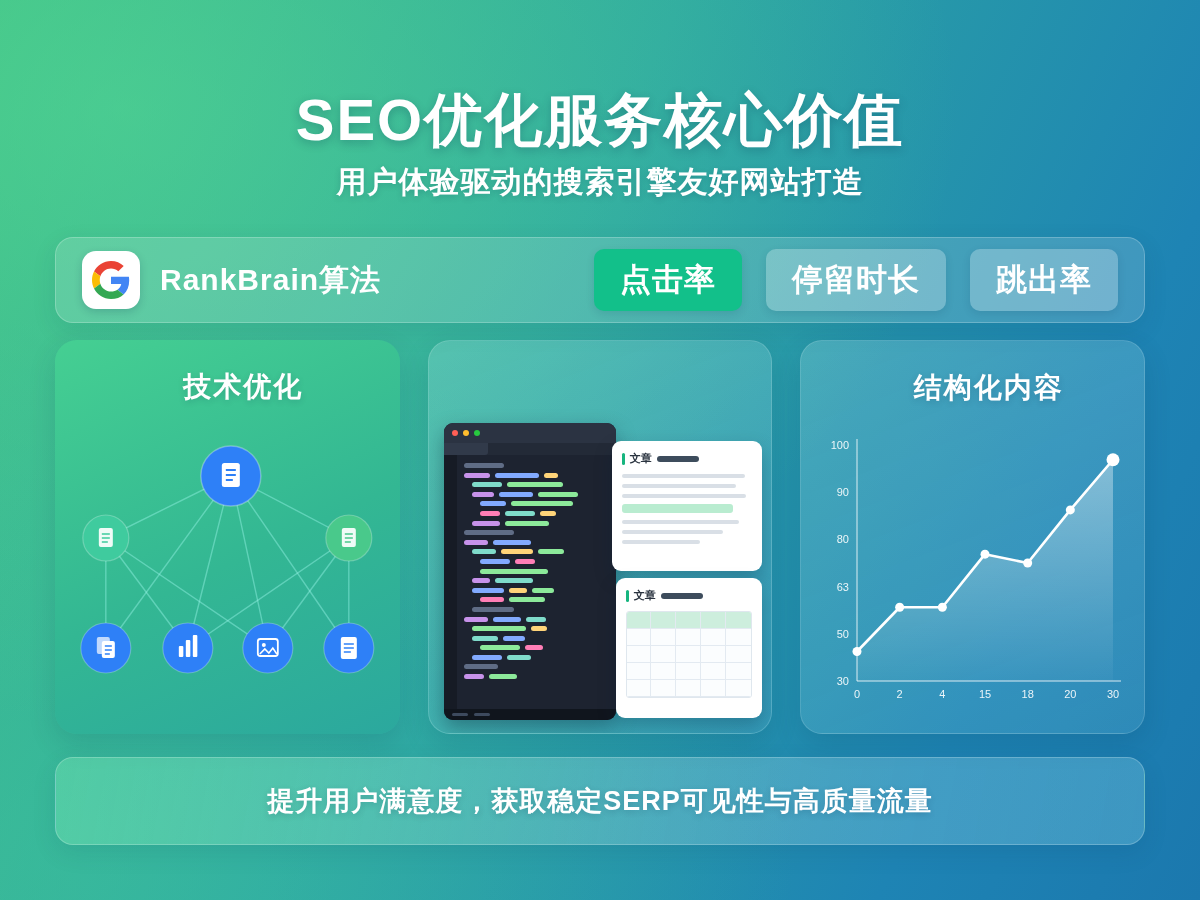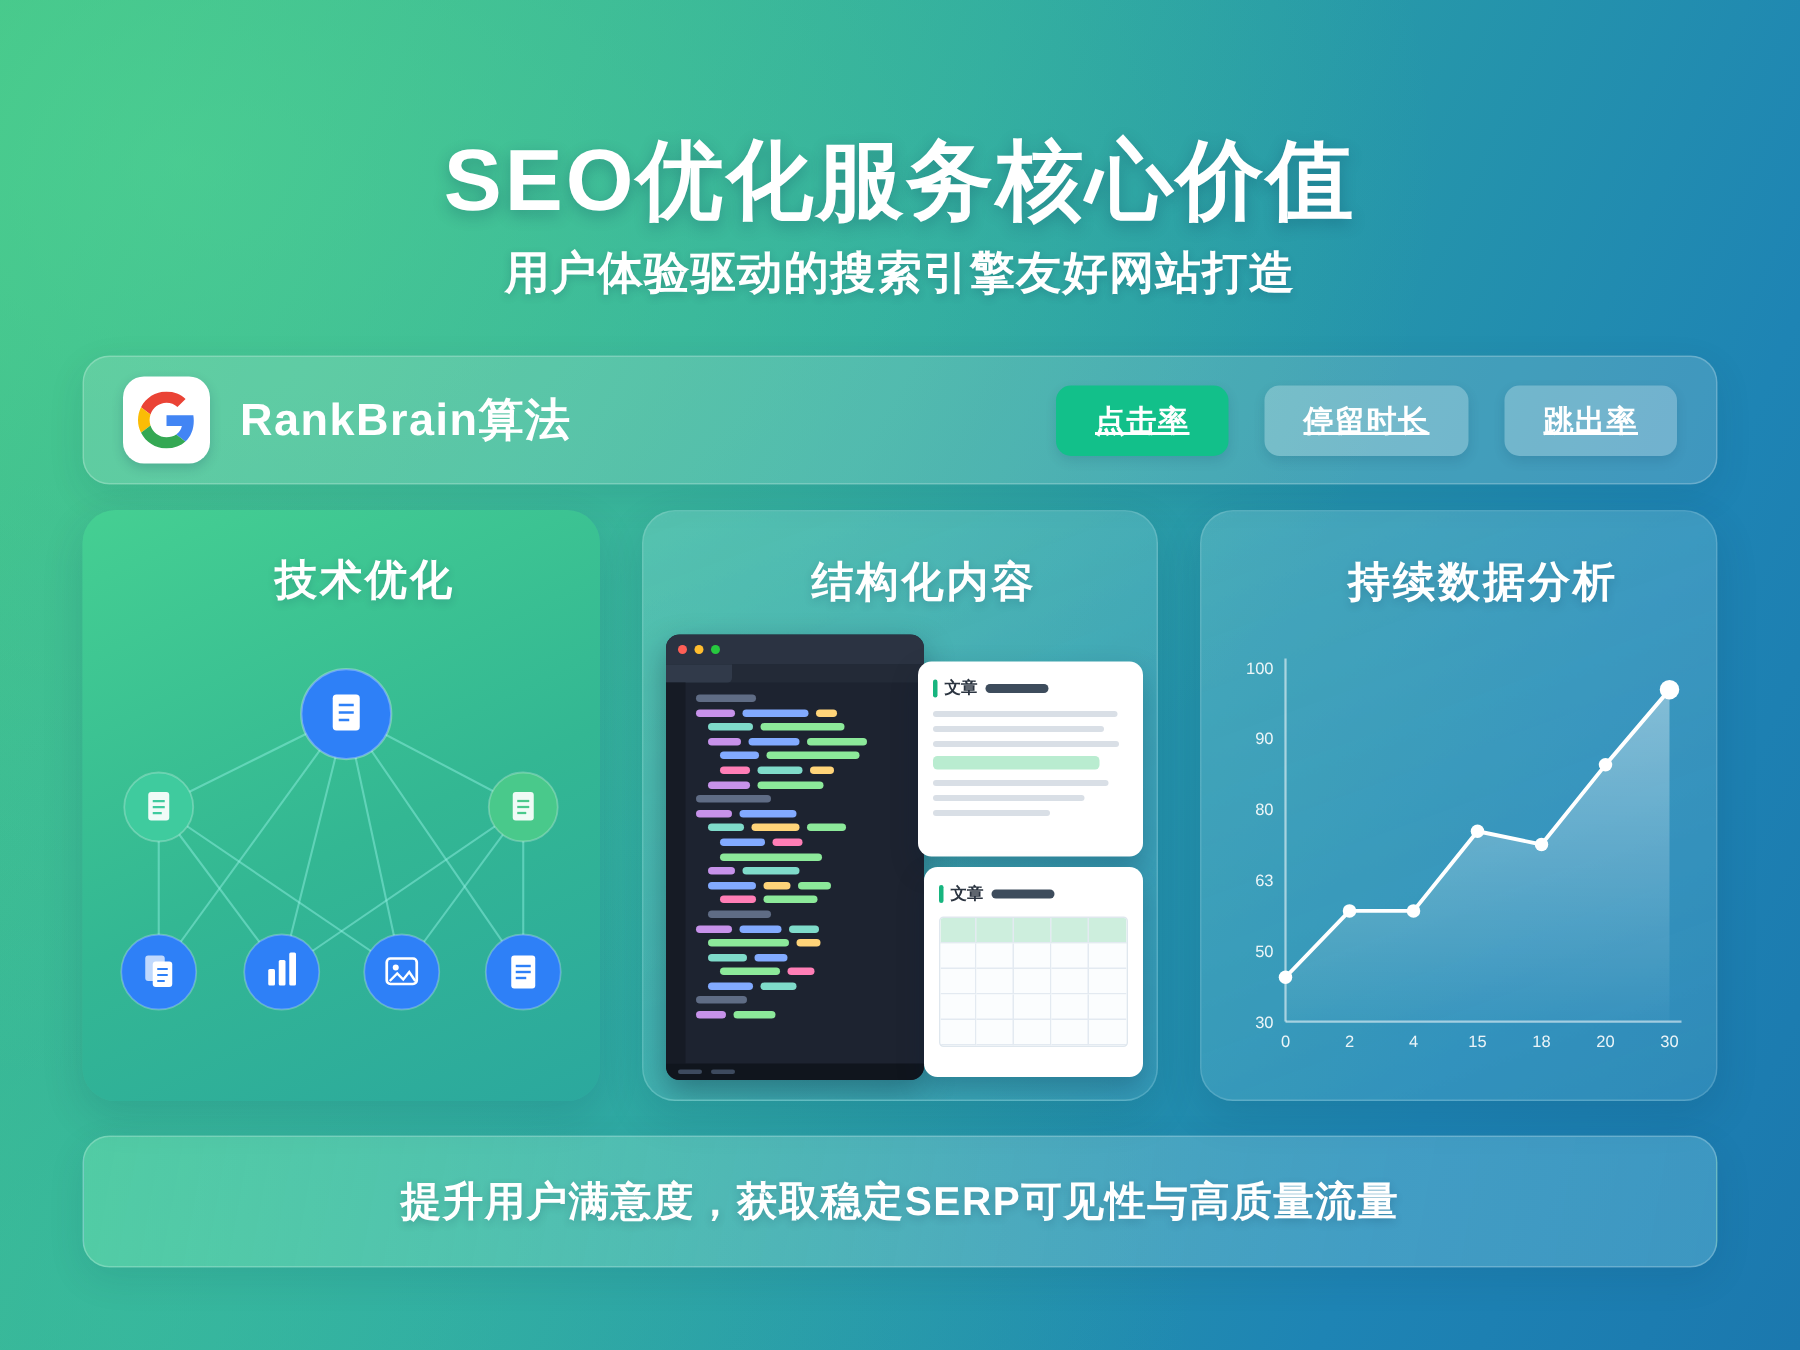--- a/index.html
+++ b/index.html
@@ -38,22 +38,22 @@
   }
   .glogo-box {
     width:58px; height:58px; background:#fff; border-radius:14px;
     display:flex; align-items:center; justify-content:center;
     box-shadow:0 3px 8px rgba(0,40,70,.18);
   }
   .glogo-box svg { width:38px; height:38px; }
   .rank-label { margin-left:20px; font-size:30px; font-weight:700; letter-spacing:1px; }
   .badges { margin-left:auto; display:flex; gap:24px; }
   .badge {
-    font-size:20px; font-weight:700; padding:10px 26px; border-radius:10px;
-    letter-spacing:1px; box-shadow:0 3px 8px rgba(0,40,70,.12);text-decoration:underline;
+    font-size:31px; font-weight:700; padding:10px 26px; border-radius:10px;
+    letter-spacing:1px; box-shadow:0 3px 8px rgba(0,40,70,.12);
   }
   .badge.solid { background:#12c08a; }
   .badge.glass { background:rgba(255,255,255,.26); }
 
   
   .cards {
     position:absolute; top:340px; left:55px; width:1090px; height:394px;
     display:grid; grid-template-columns:repeat(3,1fr); gap:28px;
   }
   .card {
@@ -227,21 +227,20 @@
         <g stroke="#2e80f7" stroke-width="1.6">
             <line x1="288" y1="248" x2="298" y2="248"></line>
             <line x1="288" y1="252" x2="298" y2="252"></line>
             <line x1="288" y1="256" x2="295" y2="256"></line>
           </g>
       </g>
     </svg>
   </div>
 
   <div class="card card-glass">
-    <div class="card-title">结构化内容</div>
 
     <div class="code-window">
       <div class="code-titlebar">
         <span class="dot red"></span>
         <span class="dot yellow"></span>
         <span class="dot green"></span>
       </div>
       <div class="code-tabbar">
           <span class="code-tab"></span>
         </div>
@@ -394,21 +393,21 @@
           <div class="cell"></div>
           <div class="cell"></div>
           <div class="cell"></div>
           <div class="cell"></div>
           <div class="cell"></div>
         </div>
     </div>
   </div>
 
   <div class="card card-glass">
-    <div class="card-title">持续数据分析</div>
+    <div class="card-title">结构化内容</div>
     <svg class="chart-svg" id="analytics-chart" viewBox="0 0 314 282">
         <defs>
           <linearGradient id="ag" x1="0" y1="0" x2="0" y2="1">
             <stop offset="0" stop-color="#ffffff" stop-opacity="0.38"></stop>
             <stop offset="1" stop-color="#ffffff" stop-opacity="0.03"></stop>
           </linearGradient>
         </defs>
         <polygon points="42,252 42,222.5 84.66666666666666,178.25 127.33333333333333,178.25 170,125.15 212.66666666666666,134 255.33333333333334,80.9 298,30.75 298,252" fill="url(#ag)"></polygon>
         <line x1="42" y1="10" x2="42" y2="252" stroke="rgba(255,255,255,.55)" stroke-width="1.5"></line>
         <line x1="42" y1="252" x2="306" y2="252" stroke="rgba(255,255,255,.55)" stroke-width="1.5"></line>

